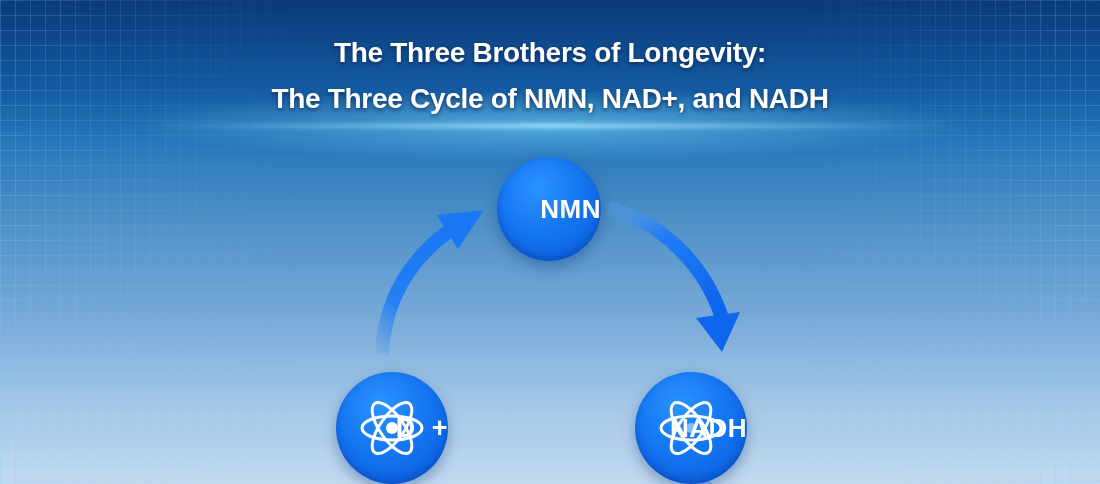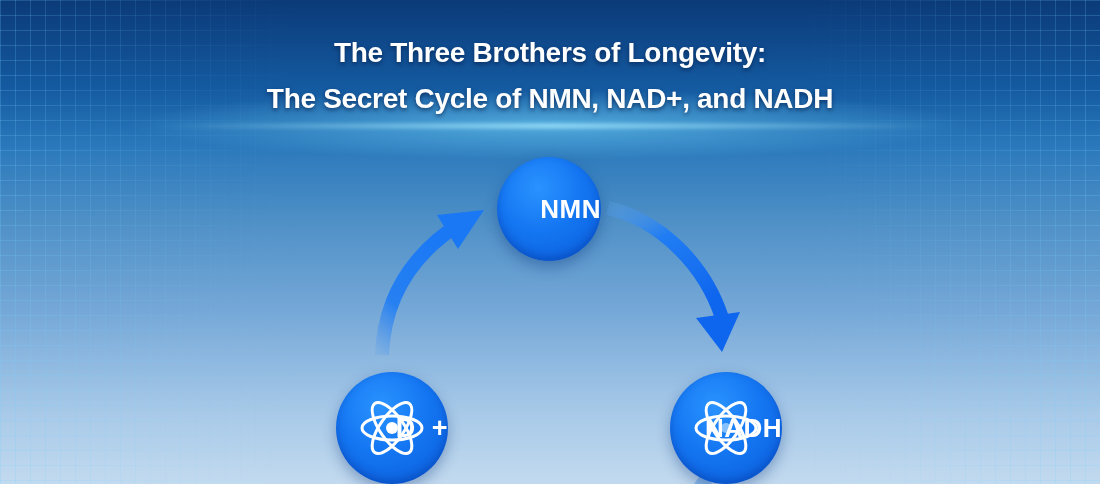--- a/index.html
+++ b/index.html
@@ -27,33 +27,33 @@
   .title div { white-space: nowrap; }
   svg.arrows { position: absolute; inset: 0; }
   .node { position: absolute; border-radius: 50%; display: flex; align-items: center; justify-content: flex-end;
     background: radial-gradient(circle at 40% 30%, #2a93ff 0%, #1476f2 45%, #0a5bd8 100%);
     box-shadow: 0 6px 14px rgba(10,50,120,0.35), inset 0 -4px 8px rgba(0,40,140,0.35);
     color: #fff; font-weight: bold; }
   .node .label { position: relative; z-index: 2; font-size: 26px; letter-spacing: 0.5px; }
   .node svg.atom { position: absolute; z-index: 1; }
   #node-nmn { left: 497px; top: 157px; width: 104px; height: 104px; }
   #node-nad { left: 336px; top: 372px; width: 112px; height: 112px; }
-  #node-nadh { left: 670px; top: 372px; width: 112px; height: 112px; }
+  #node-nadh { left: 635px; top: 372px; width: 112px; height: 112px; }
 </style>
 </head>
 <body>
 
 <div class="bg"></div>
 <div class="grid left"></div>
 <div class="grid right"></div>
 <div class="glowline"></div>
 
 <div class="title">
   <div>The Three Brothers of Longevity:</div>
-  <div>The Secret Cycle of NMN, NAD+, and NADH</div>
+  <div>The Three Cycle of NMN, NAD+, and NADH</div>
 </div>
 
 <svg class="arrows" width="1100" height="484" viewBox="0 0 1100 484">
   <defs>
     <linearGradient id="gradUp" x1="0" y1="1" x2="0.6" y2="0">
       <stop offset="0" stop-color="#3f8ef0" stop-opacity="0.15"></stop>
       <stop offset="0.35" stop-color="#1e7cf5" stop-opacity="0.9"></stop>
       <stop offset="1" stop-color="#1a78f5"></stop>
     </linearGradient>
     <linearGradient id="gradDown" x1="0" y1="0" x2="0.6" y2="1">

